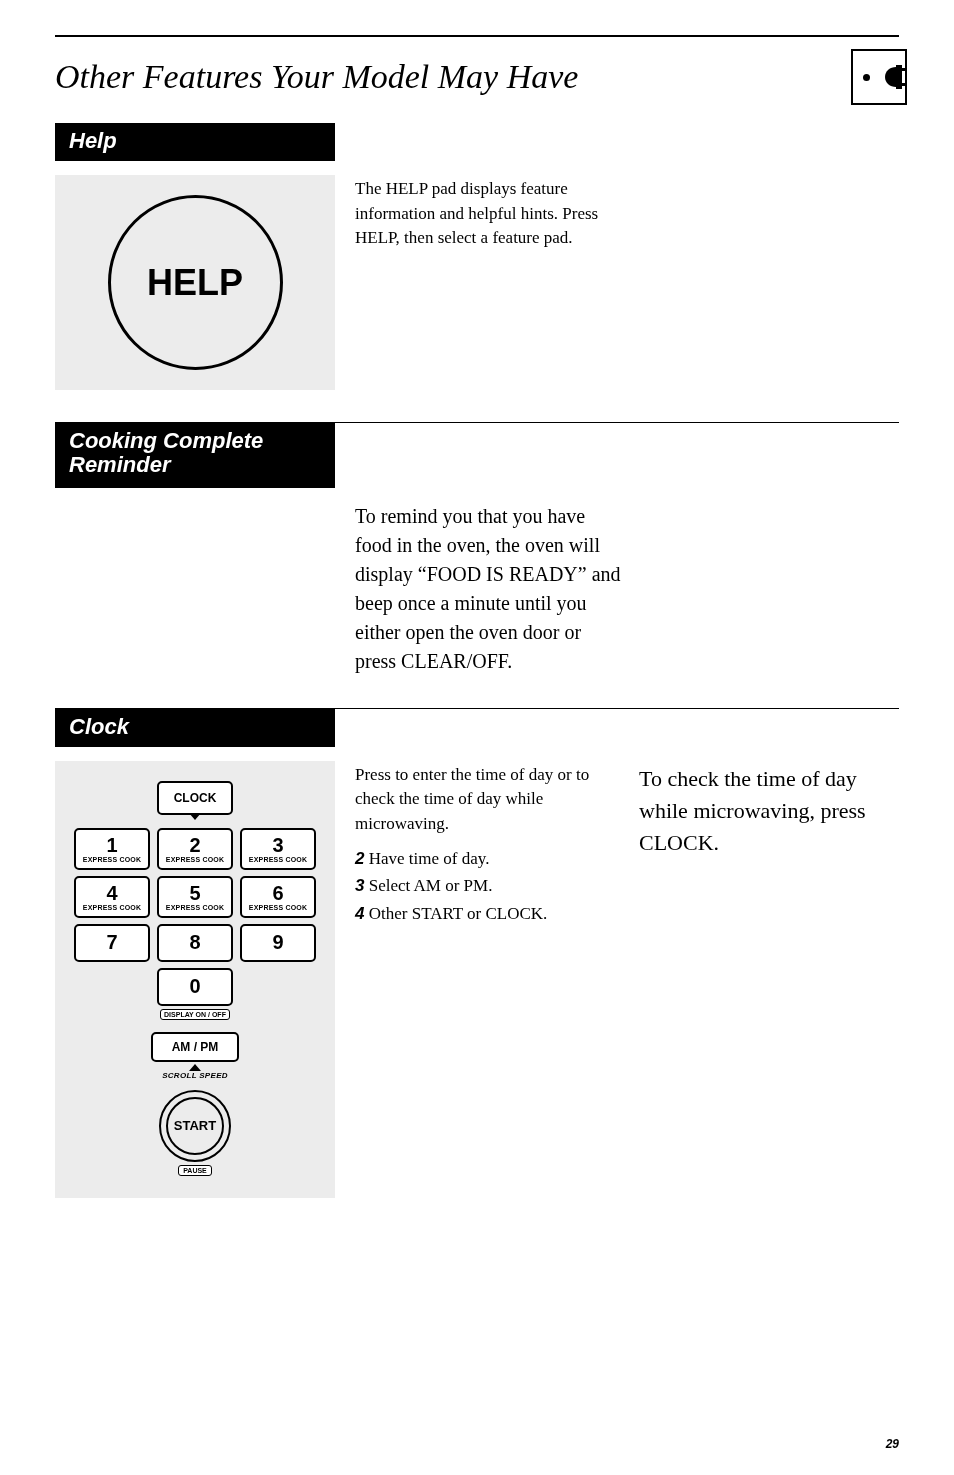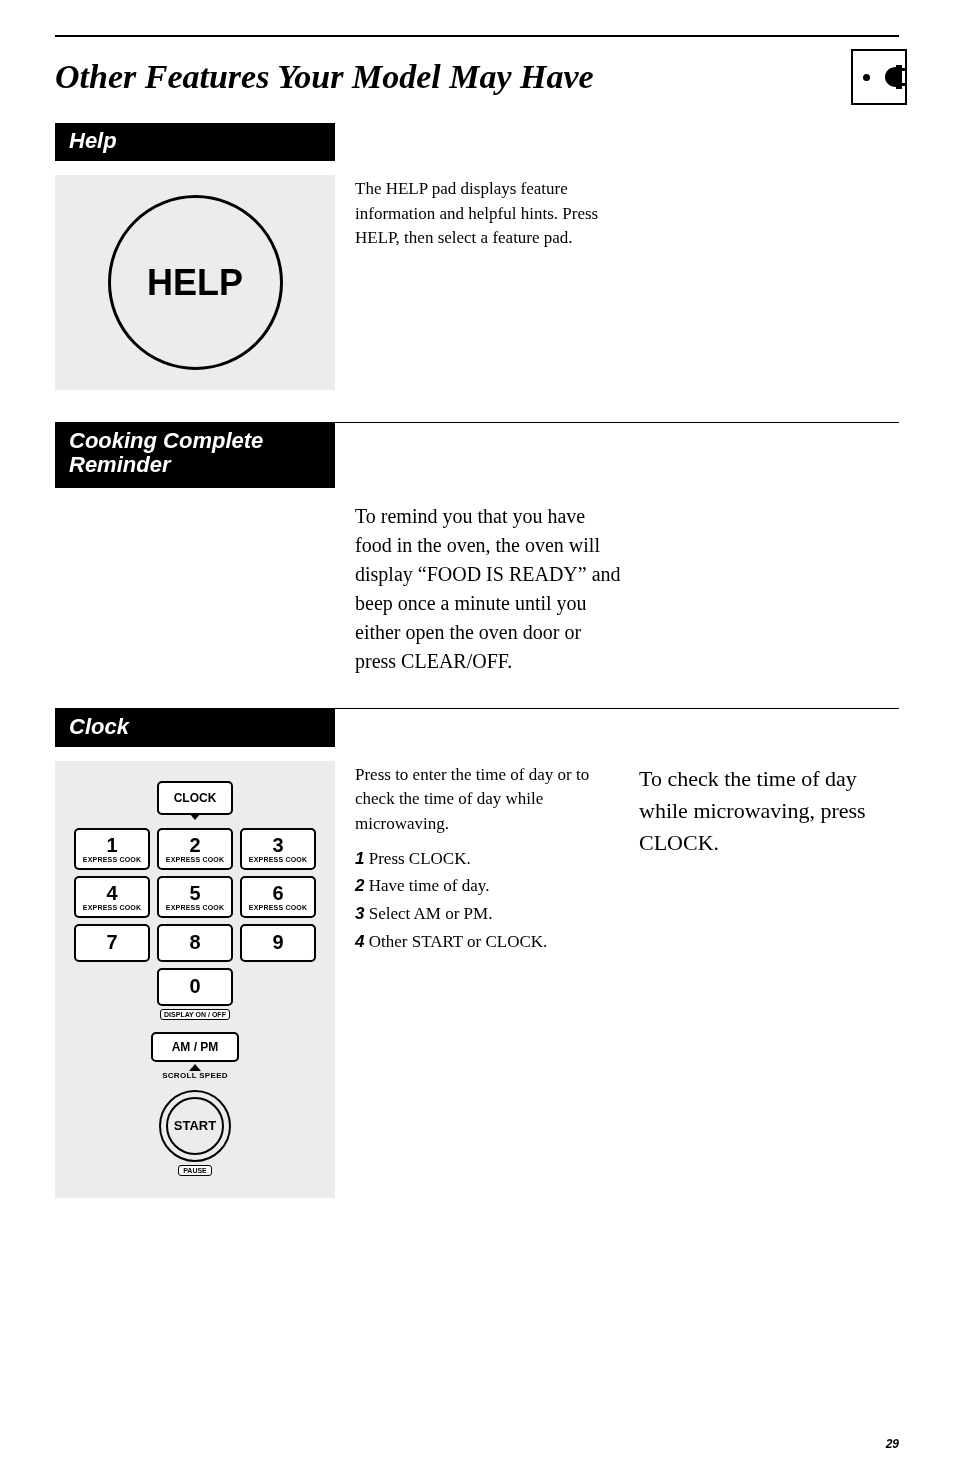--- a/index.html
+++ b/index.html
@@ -7,21 +7,21 @@
       font-family: Georgia, 'Times New Roman', serif;
       width: 954px;
       background: #fff;
       color: #000;
       padding: 35px 55px 0 55px;
       position: relative;
       min-height: 1475px;
     }
     .top-rule { border-top: 2px solid #000; margin-bottom: 12px; }
     .title-row { display: flex; align-items: center; justify-content: space-between; margin-bottom: 18px; }
-    .page-title { font-style: italic; font-size: 34px; font-family: 'Times New Roman', serif; font-weight: bold; }
+    .page-title { font-style: italic; font-size: 34px; font-family: 'Times New Roman', serif; font-weight: normal; }
     .corner-box {
       border: 2px solid #000;
       width: 56px; height: 56px;
       display: flex; align-items: center; justify-content: center;
       position: relative;
       margin-right: -8px;
     }
     .corner-box .dot { width: 7px; height: 7px; background: #000; border-radius: 50%; position: absolute; left: 10px; }
     .corner-box .plug {
       position: absolute; right: -2px; top: 50%; transform: translateY(-50%);
@@ -99,21 +99,21 @@
     .key-clock::after { content:''; position:absolute; bottom:-8px; left:50%; transform:translateX(-50%); border-left:6px solid transparent; border-right:6px solid transparent; border-top:7px solid #000; display:none; }
     .tri-down { width:0; height:0; border-left:6px solid transparent; border-right:6px solid transparent; border-top:7px solid #000; margin-top:-2px; margin-bottom:2px; }
     .tri-up { width:0; height:0; border-left:6px solid transparent; border-right:6px solid transparent; border-bottom:7px solid #000; margin-bottom:-2px; margin-top:2px; }
     .kp-row { display: flex; gap: 7px; }
     .num { width: 76px; height: 42px; }
     .num .big { font-size: 20px; font-weight: 900; line-height: 1; }
     .num .sm { font-size: 7px; font-weight: 900; letter-spacing: 0.2px; margin-top: 1px; }
     .num-plain { width: 76px; height: 38px; font-size: 20px; font-weight: 900; }
     .sublabel-box { border:1.5px solid #000; border-radius:3px; font-size:7px; font-weight:900; font-family: Arial, sans-serif; padding:1px 3px; margin-top:3px; background:#fff; }
     .ampm { width: 88px; height: 30px; font-size: 12px; font-weight: 700; }
-    .scroll-lbl { font-size:8px; font-weight:900; font-family: Arial, sans-serif; letter-spacing:0.3px; margin-top:2px; }
+    .scroll-lbl { font-size:8px; font-weight:900; font-family: Arial, sans-serif; letter-spacing:0.3px; margin-top:2px;font-style:italic; }
     .start-outer {
       width: 72px; height: 72px; border: 2.5px solid #000; border-radius: 50%;
       display: flex; align-items: center; justify-content: center; margin-top: 4px;
     }
     .start-inner {
       width: 58px; height: 58px; border: 2px solid #000; border-radius: 50%;
       display: flex; align-items: center; justify-content: center;
       font-size: 13px; font-weight: 900; font-family: 'Arial Black', Arial, sans-serif;
     }
     .pause-box { border:1.5px solid #000; border-radius:3px; font-size:7px; font-weight:900; font-family: Arial, sans-serif; padding:1px 4px; margin-top:3px; background:#fff; }
@@ -223,21 +223,20 @@
               <div class="start-inner">START</div>
             </div>
             <div class="pause-box">PAUSE</div>
           </div>
         </div>
       </div>
     </div>
     <div class="text-col">
       <div>Press to enter the time of day or to check the time of day while microwaving.</div>
       <div class="step-list">
-        <div class="step"><span class="step-num">1</span> <span>Press CLOCK.</span></div>
         <div class="step"><span class="step-num">2</span> <span>Have time of day.</span></div>
         <div class="step"><span class="step-num">3</span> <span>Select AM or PM.</span></div>
         <div class="step"><span class="step-num">4</span> <span>Other START or CLOCK.</span></div>
       </div>
     </div>
     <div class="text-col2">To check the time of day while microwaving, press CLOCK.</div>
   </div>
 </div>
 
 <div class="page-num">29</div>

